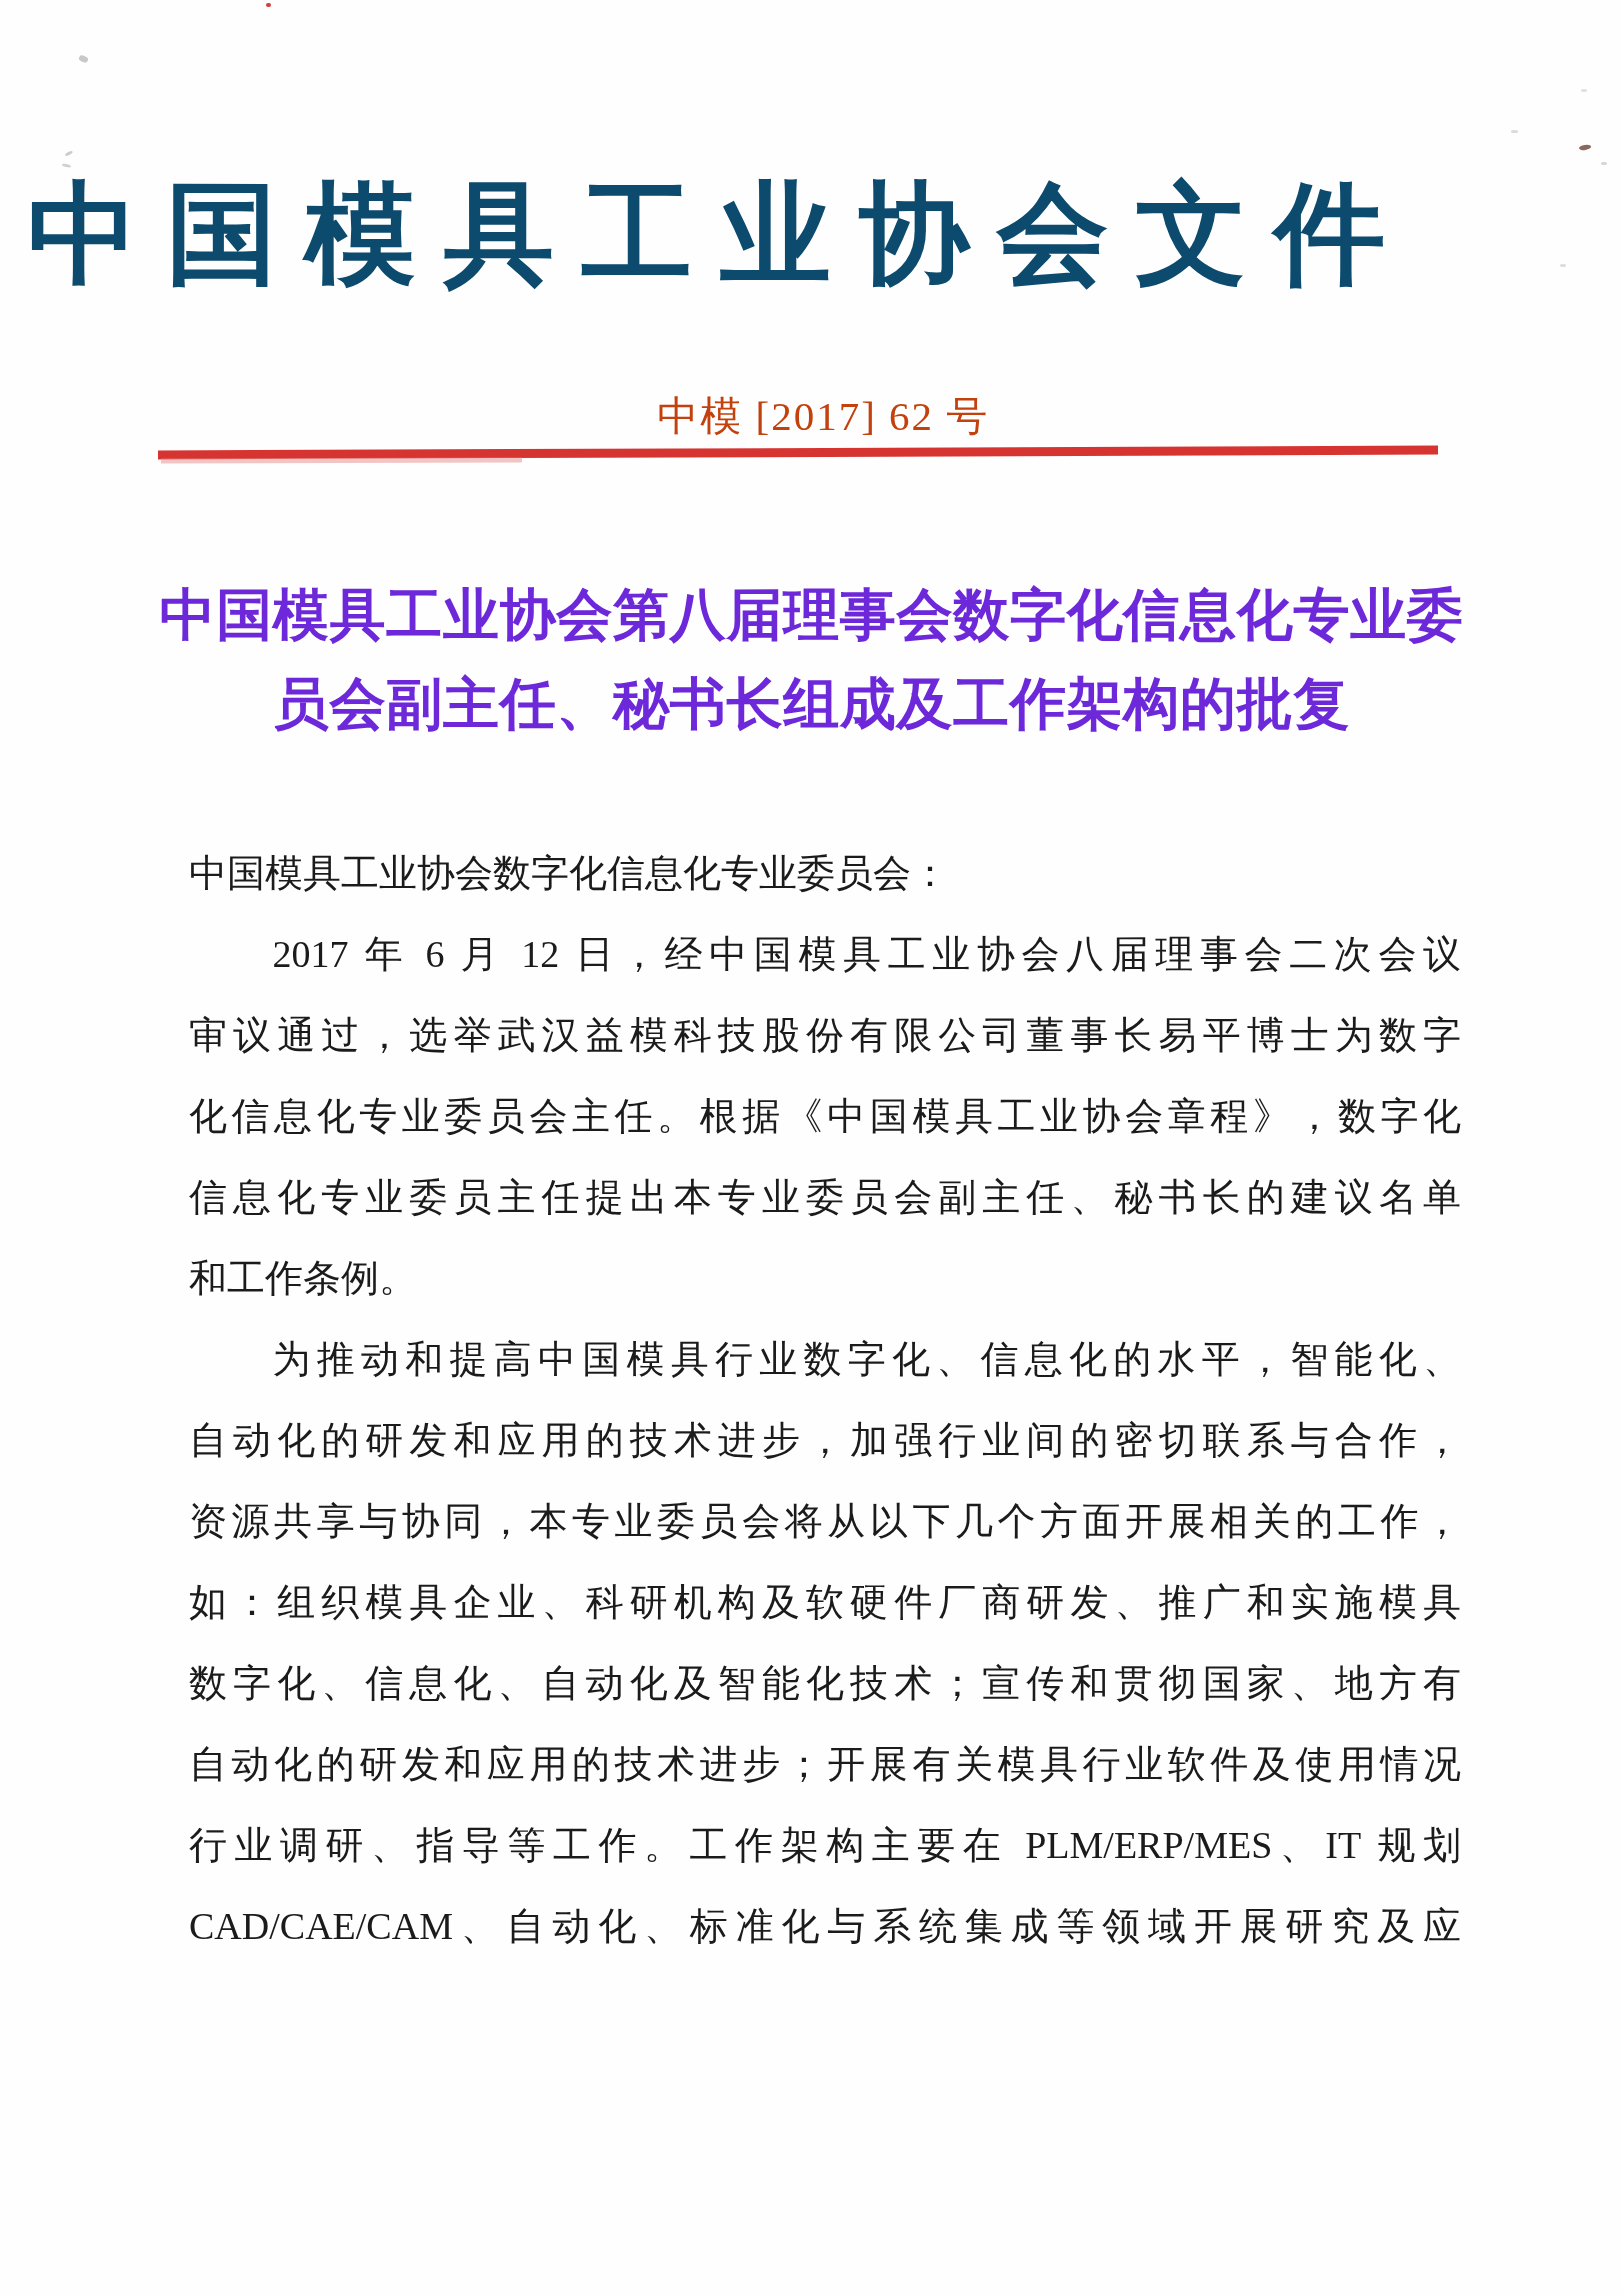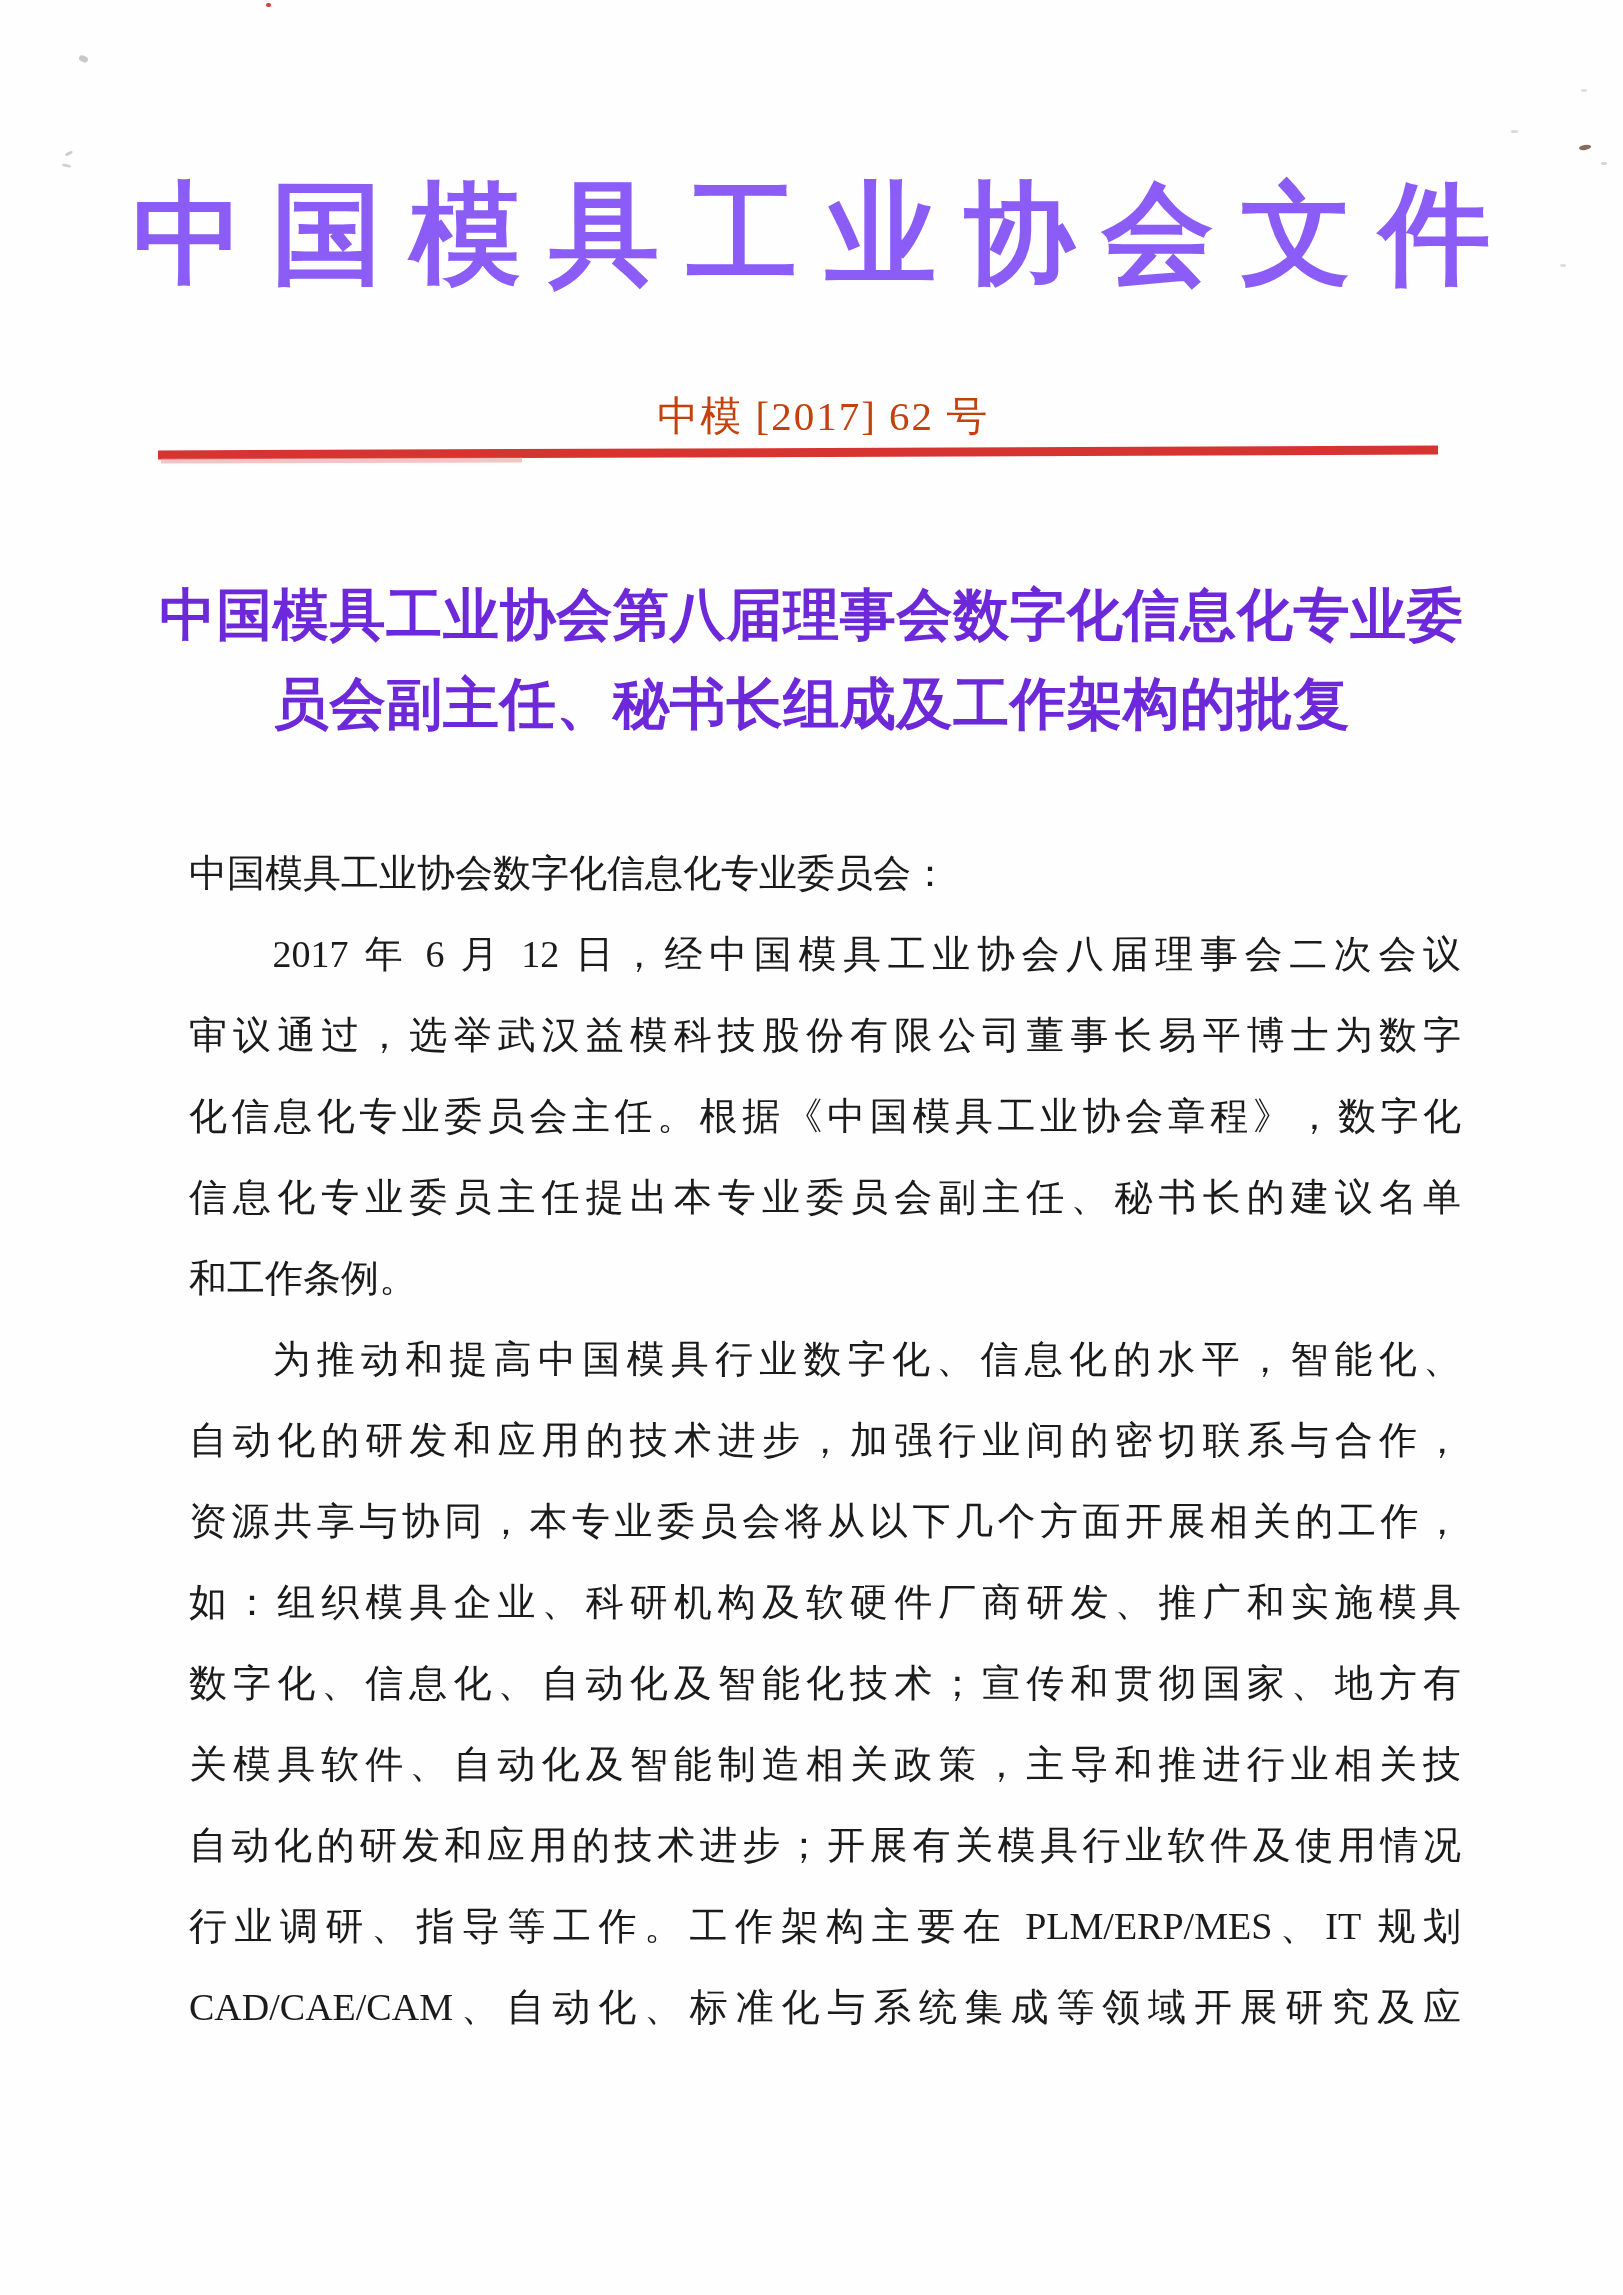--- a/index.html
+++ b/index.html
@@ -10,24 +10,23 @@
     background: #fefefe;
     overflow: hidden;
     font-family: "Liberation Serif", "DejaVu Serif", serif;
     color: #1b1b1b;
   }
   .header-title {
     position: absolute;
     top: 169px;
     left: 0;
     width: 100%;
-    text-align: center;
     font-size: 111px;
     font-weight: bold;
-    color: #8b5cf6;
+    color: #0c4a6e;
     letter-spacing: 27.5px;
     text-indent: 27.5px;
     line-height: 131px;
     white-space: nowrap;
   }
   .doc-number {
     position: absolute;
     top: 386px;
     left: 0;
     width: 100%;
@@ -124,21 +123,20 @@
     <div class="line j indent">2017 年 6 月 12 日，经中国模具工业协会八届理事会二次会议</div>
     <div class="line j">审议通过，选举武汉益模科技股份有限公司董事长易平博士为数字</div>
     <div class="line j">化信息化专业委员会主任。根据《中国模具工业协会章程》，数字化</div>
     <div class="line j">信息化专业委员主任提出本专业委员会副主任、秘书长的建议名单</div>
     <div class="line">和工作条例。</div>
     <div class="line j indent">为推动和提高中国模具行业数字化、信息化的水平，智能化、</div>
     <div class="line j">自动化的研发和应用的技术进步，加强行业间的密切联系与合作，</div>
     <div class="line j">资源共享与协同，本专业委员会将从以下几个方面开展相关的工作，</div>
     <div class="line j">如：组织模具企业、科研机构及软硬件厂商研发、推广和实施模具</div>
     <div class="line j">数字化、信息化、自动化及智能化技术；宣传和贯彻国家、地方有</div>
-    <div class="line j">关模具软件、自动化及智能制造相关政策，主导和推进行业相关技</div>
     <div class="line j">自动化的研发和应用的技术进步；开展有关模具行业软件及使用情况</div>
     <div class="line j">行业调研、指导等工作。工作架构主要在 PLM/ERP/MES、IT 规划</div>
     <div class="line j">CAD/CAE/CAM、自动化、标准化与系统集成等领域开展研究及应</div>
   </div>
 
   <div class="speck red-dot"></div>
   <div class="speck g1"></div>
   <div class="speck g2"></div>
   <div class="speck g3"></div>
   <div class="speck r-smudge"></div>

